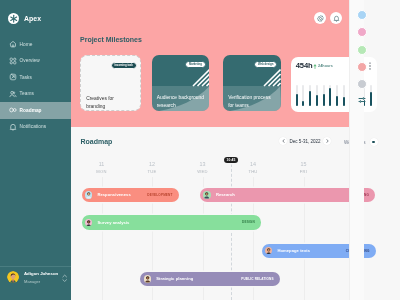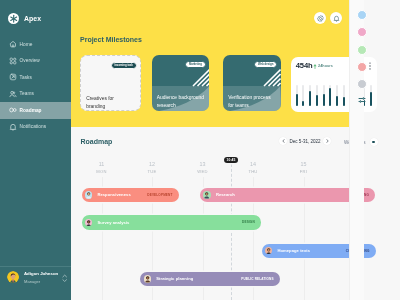--- a/index.html
+++ b/index.html
@@ -1,18 +1,18 @@
 <!DOCTYPE html>
 <html><head>
 <meta charset="utf-8">
 <style>
   *{margin:0;padding:0;box-sizing:border-box;}
   html,body{width:400px;height:300px;overflow:hidden;}
   body{font-family:"Liberation Sans",sans-serif;background:#f7f7f7;-webkit-font-smoothing:antialiased;}
-  .app{position:relative;width:364px;height:300px;background:#fde047;}
+  .app{position:relative;width:364px;height:300px;background:#fca5a5;}
 
   
   .sidebar{position:absolute;left:0;top:0;width:71px;height:300px;background:#356b70;}
   .logo{position:absolute;left:8px;top:13px;display:flex;align-items:center;gap:4.6px;}
   .logo-circle{width:11.4px;height:11.4px;border-radius:50%;background:#fff;display:flex;align-items:center;justify-content:center;flex:0 0 11.4px;}
   .logo-circle svg{display:block;}
   .logo-text{color:#fff;font-size:6.9px;font-weight:bold;letter-spacing:.05px;line-height:7px;}
   .nav{position:absolute;left:0;top:36px;width:71px;}
   .nav-item{position:relative;height:16.5px;display:flex;align-items:center;padding-left:9.4px;gap:2.2px;}
   .nav-item.active{background:#85a3a6;}

